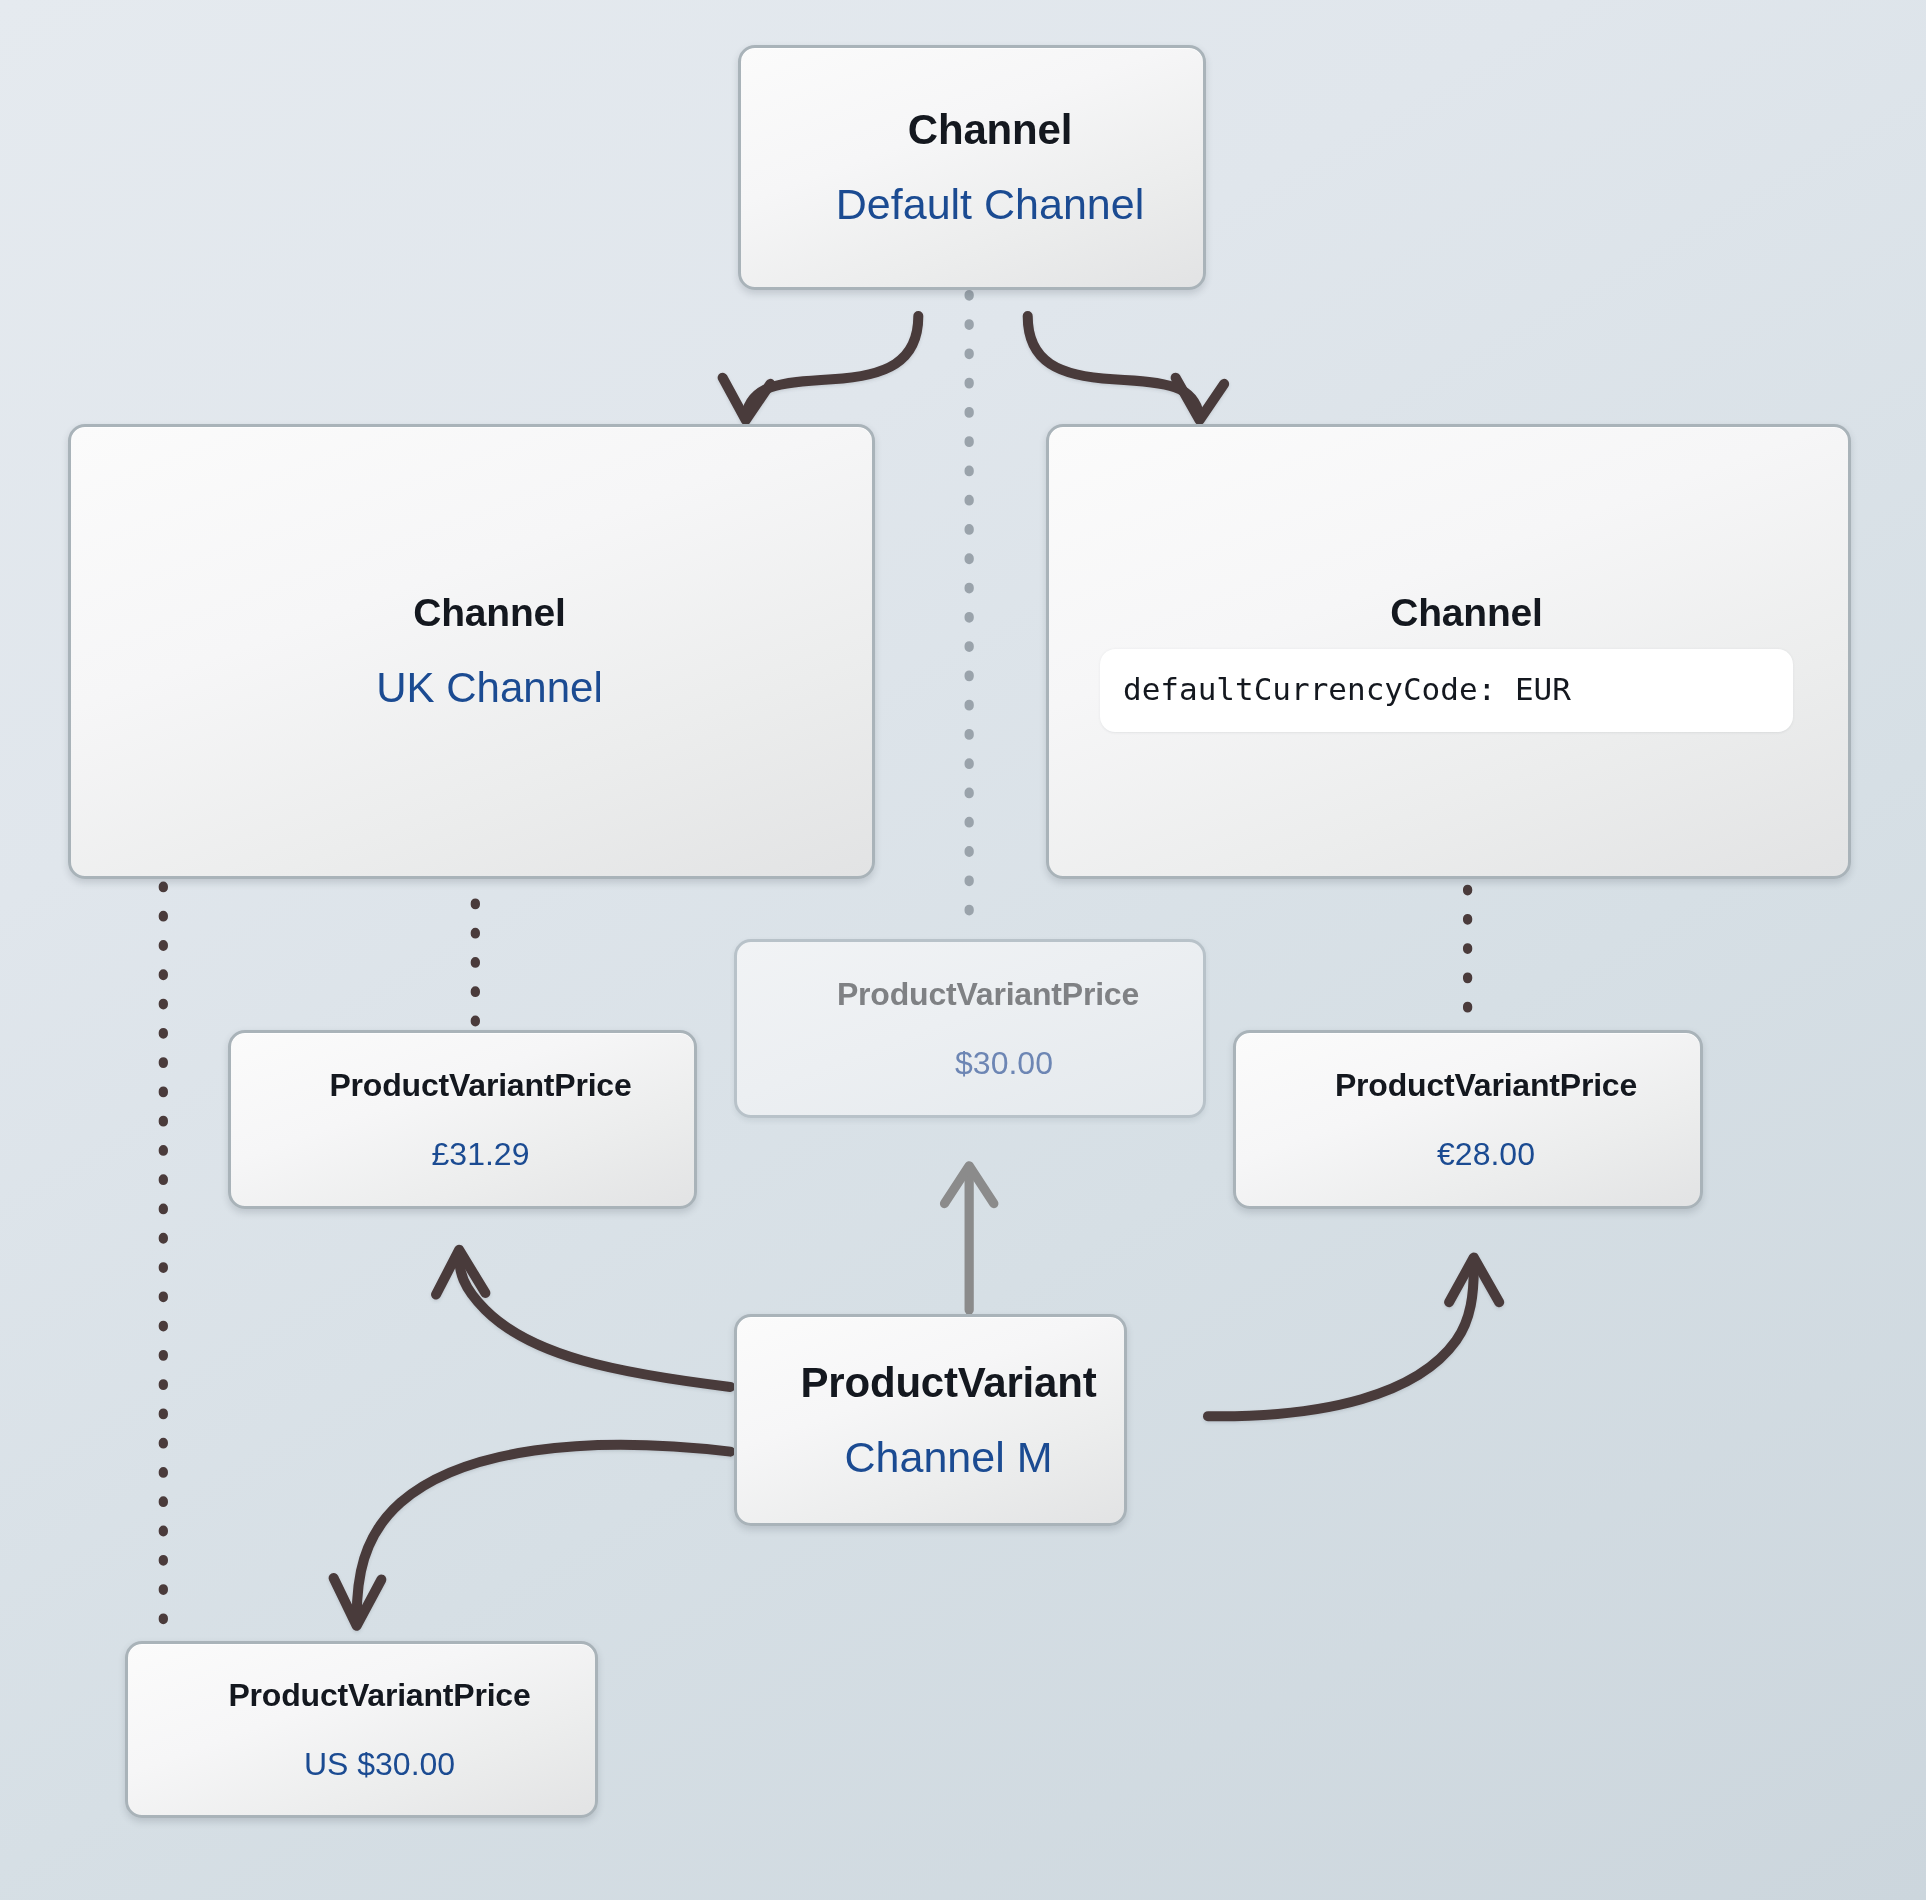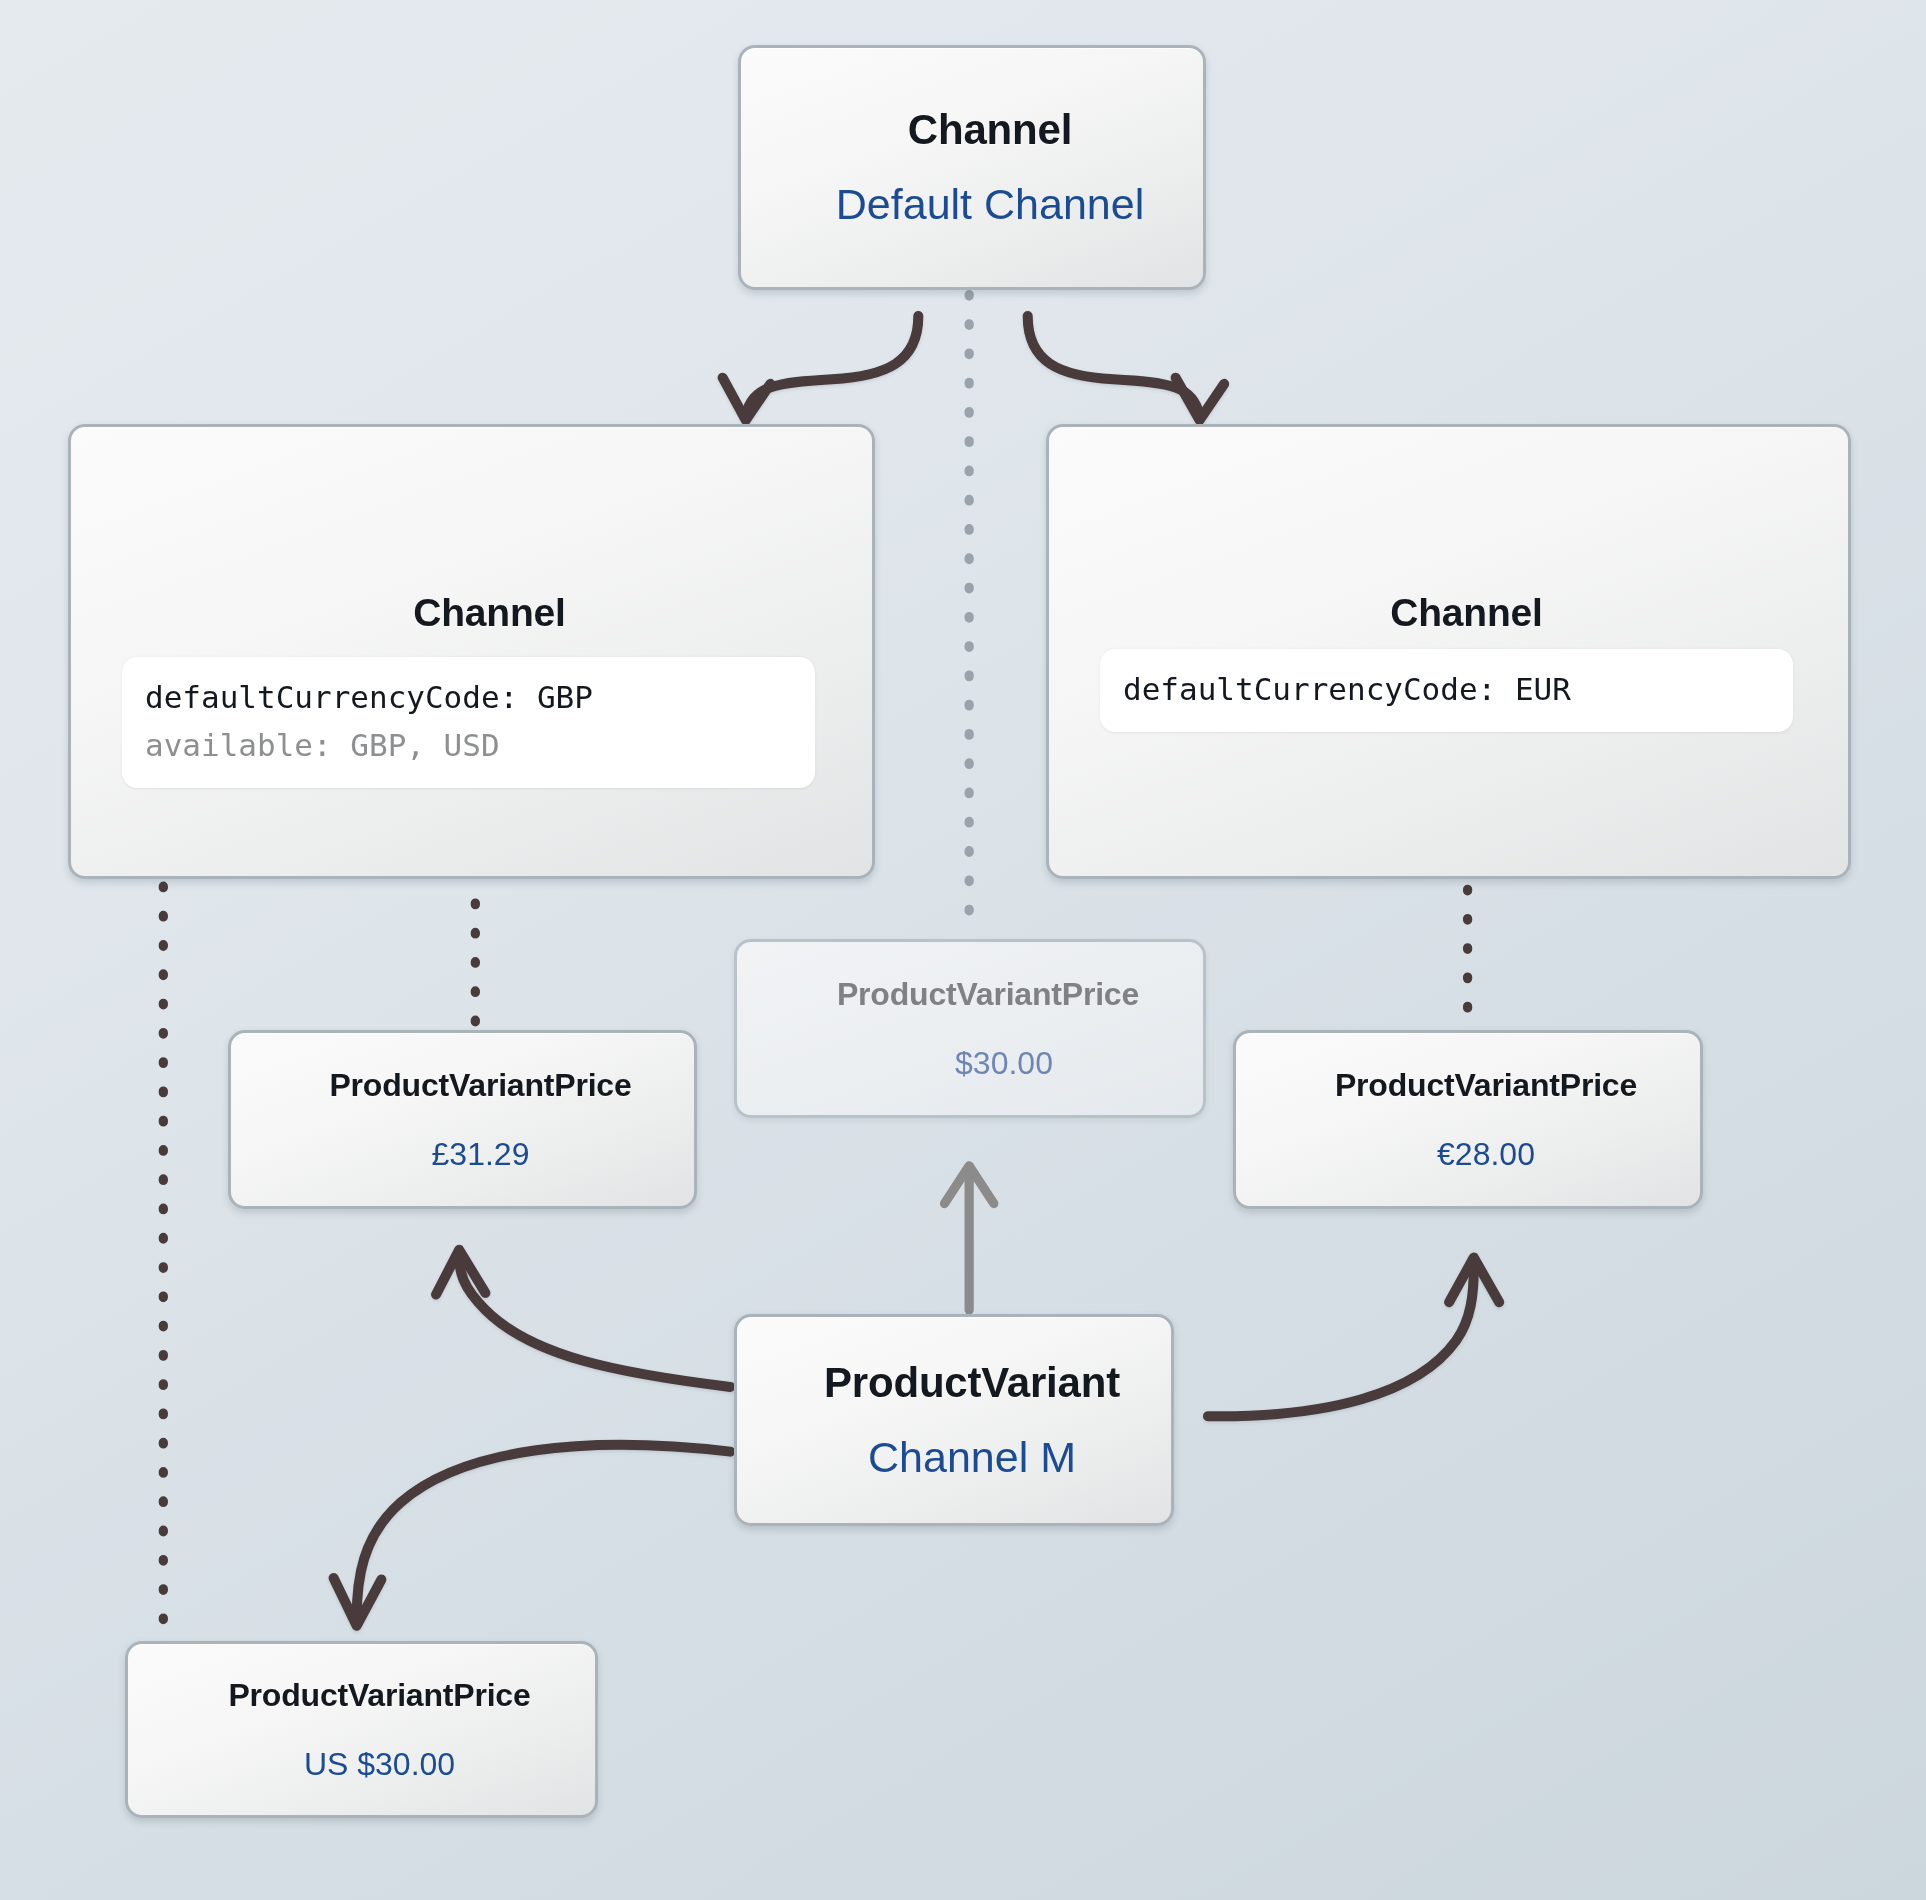--- a/index.html
+++ b/index.html
@@ -96,21 +96,21 @@
 
   
   #n-default  { left: 738px;  top: 45px;   width: 468px;  height: 245px; }
   #n-uk       { left: 68px;   top: 424px;  width: 807px; height: 455px; }
   #n-de       { left: 1046px; top: 424px;  width: 805px; height: 455px; }
   #box-uk     { position:absolute; left: 122px;  top: 657px;  width: 693px;  }
   #box-de     { position:absolute; left: 1100px; top: 649px;  width: 693px;  }
   #n-gbp      { left: 228px;  top: 1030px; width: 469px;  height: 179px; }
   #n-usd-mid  { left: 734px;  top: 939px; width: 472px;  height: 179px; }
   #n-eur      { left: 1233px; top: 1030px; width: 470px;  height: 179px; }
-  #n-variant  { left: 734px;  top: 1314px; width: 440px;  height: 212px; }
+  #n-variant  { left: 734px;  top: 1314px; width: 393px;  height: 212px; }
   #n-usd      { left: 125px;  top: 1641px; width: 473px;  height: 177px; }
 </style>
 </head>
 <body>
 
 <div id="stage">
 
   <svg id="edges" viewBox="0 0 2500 2467" xmlns="http://www.w3.org/2000/svg">
     <defs>
       <filter id="softdrop" x="-30%" y="-30%" width="160%" height="160%">
@@ -167,24 +167,20 @@
 
   <div class="node channel-root" id="n-default">
     <div class="type">Channel</div>
     <div class="name">Default Channel</div>
   </div>
 
   <div class="node channel-big" id="n-uk">
     <div class="type">Channel</div>
     <div class="name">UK Channel</div>
   </div>
-  <div class="detail-box" id="box-uk">
-    <div class="ln1">defaultCurrencyCode: GBP</div>
-    <div class="ln2">available: GBP, USD</div>
-  </div>
 
   <div class="node channel-big" id="n-de">
     <div class="type">Channel</div>
     <div class="name">Germany Channel</div>
   </div>
   <div class="detail-box" id="box-de">
     <div class="ln1">defaultCurrencyCode: EUR</div>
   </div>
 
   <div class="node price" id="n-gbp">

